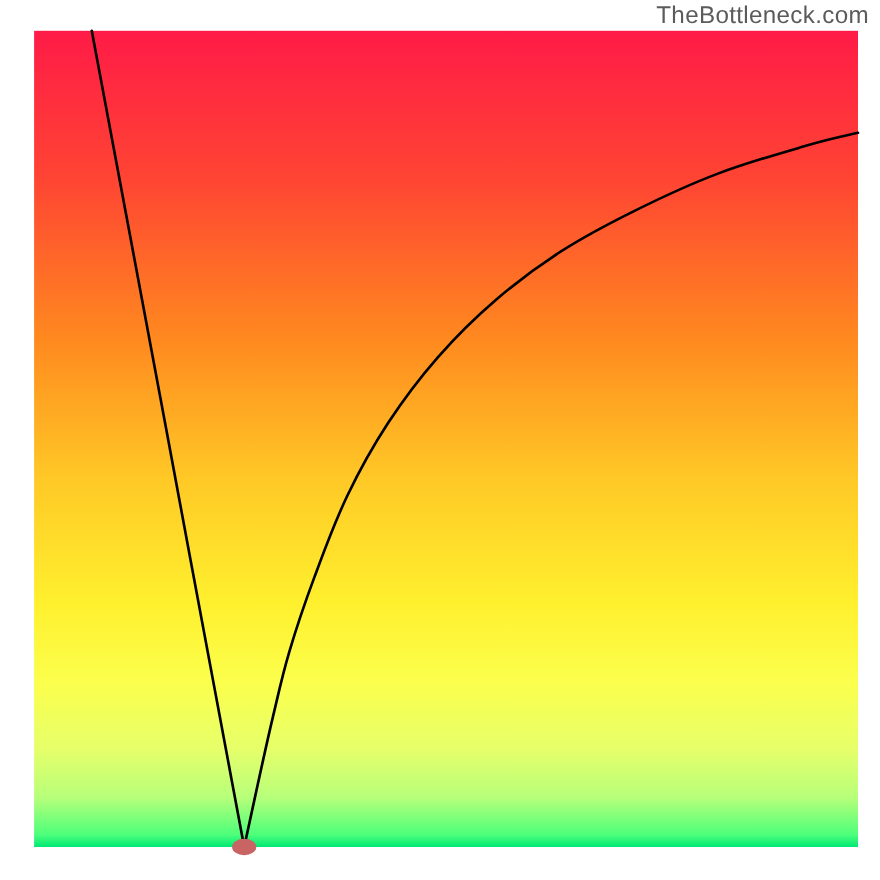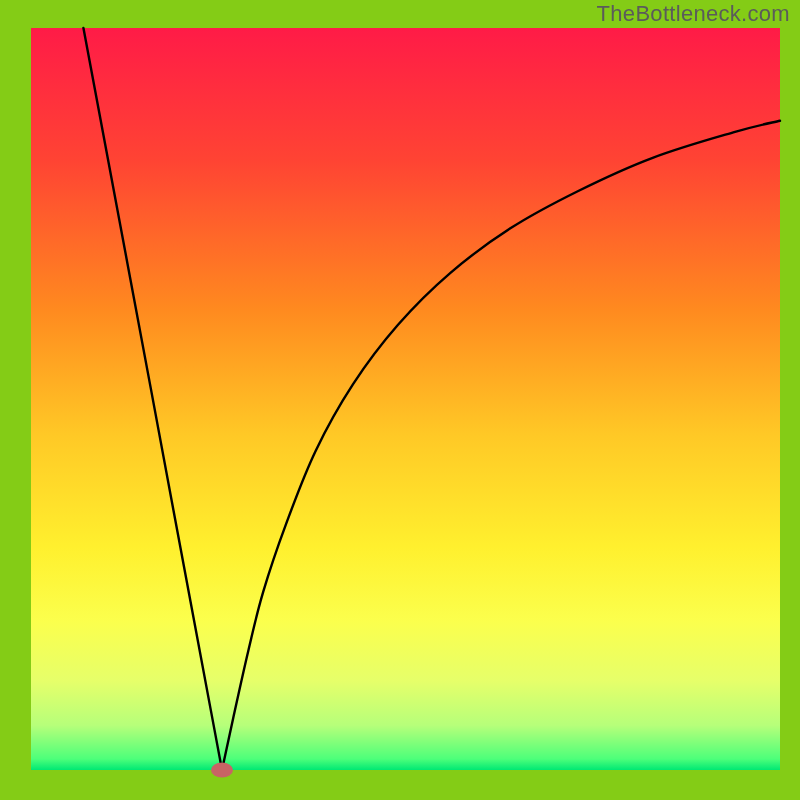--- a/index.html
+++ b/index.html
@@ -8,21 +8,21 @@
     width: 800px;
     height: 800px;
     overflow: hidden;
     background: #000;
     font-family: Arial, Helvetica, sans-serif;
   }
   .frame {
     position: relative;
     width: 800px;
     height: 800px;
-    background: #84cc16;
+    background: #ffffff;
   }
   .watermark {
     position: absolute;
     top: 1px;
     right: 10px;
     color: #5b5b5b;
     font-size: 22px;
     font-weight: 500;
     letter-spacing: 0.3px;
     z-index: 5;

